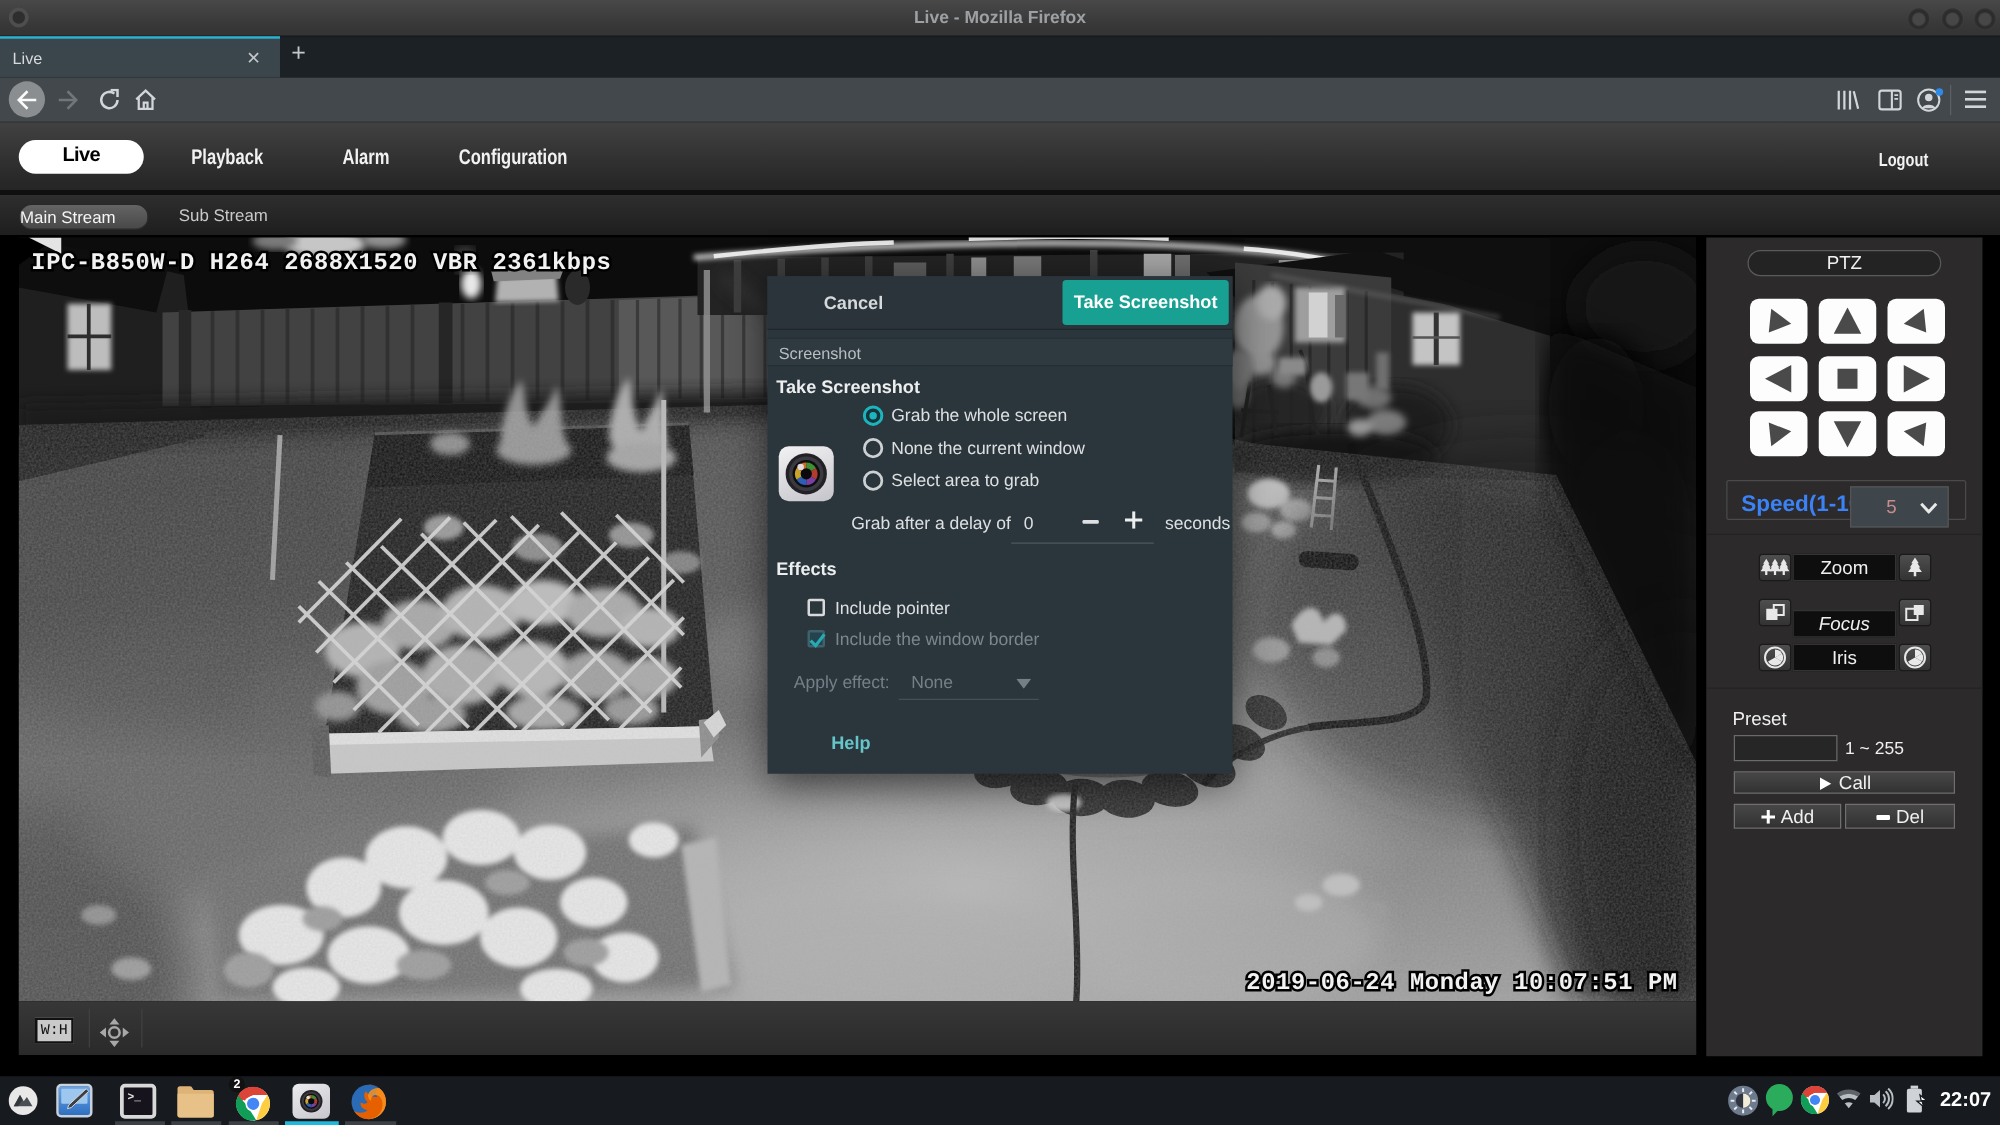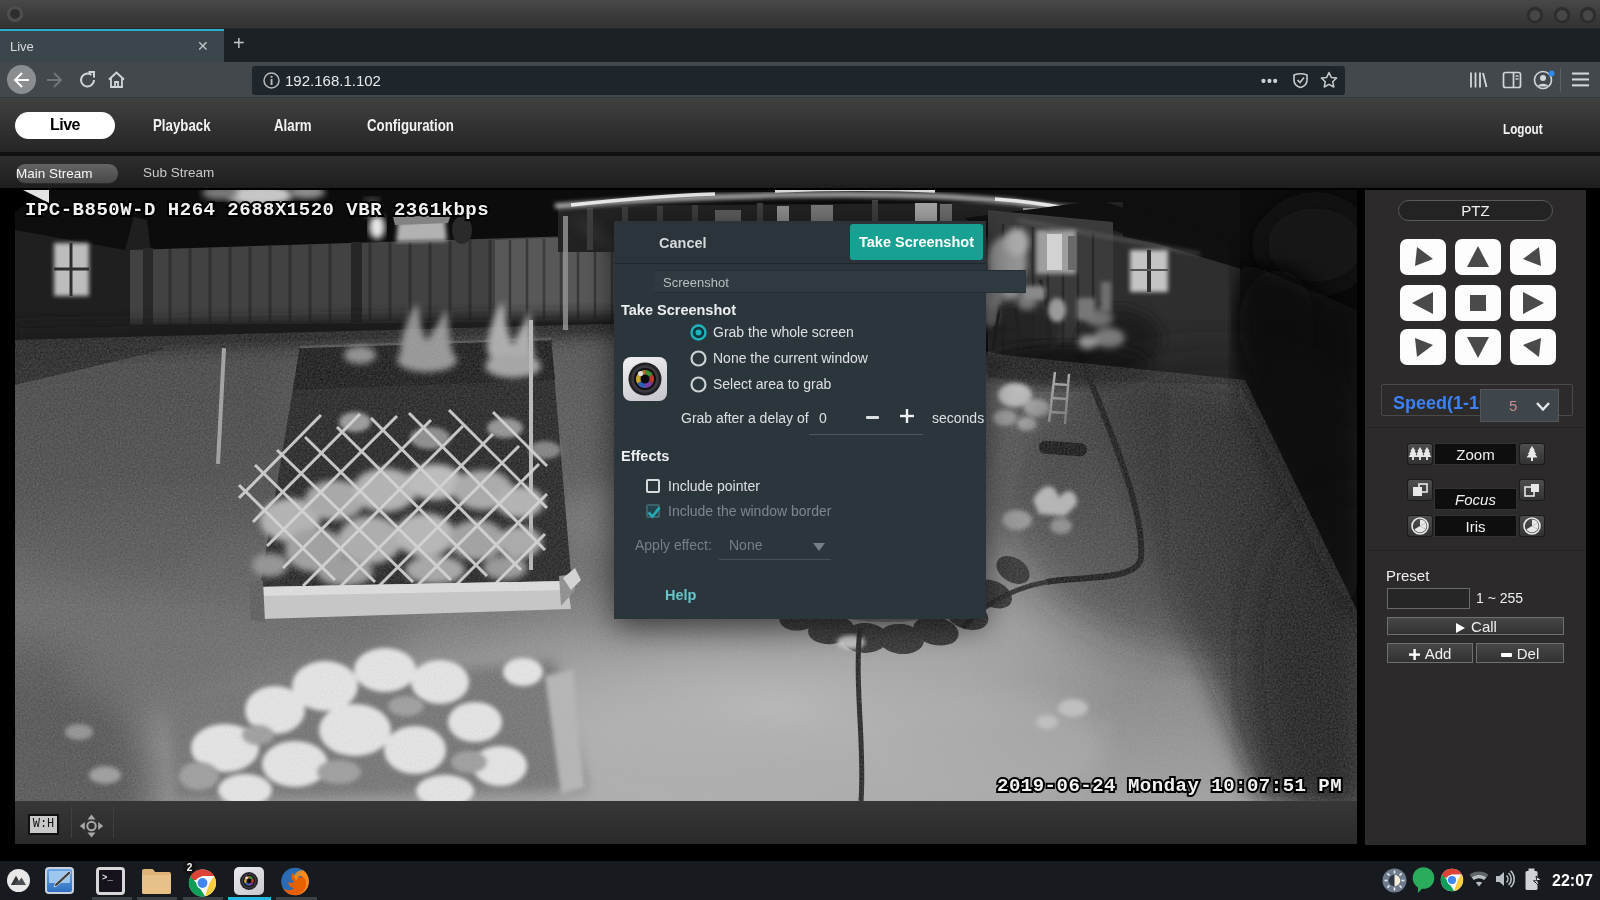--- a/index.html
+++ b/index.html
@@ -80,41 +80,42 @@
 #delbtn { left:111px; top:453px; width:88px; height:20px; line-height:19px; }
 
 
 #dialog { left:614px; top:221px; width:372px; height:398px; background:#2b363c;
   box-shadow:0 8px 30px rgba(0,0,0,.6); color:#dde0e2; }
 #dlghead { left:0; top:0; width:372px; height:43px; background:#2a343a; border-bottom:1px solid #1f272c; }
 #cancel { left:45px; top:14px; font-size:14.5px; font-weight:bold; color:#d5d9db; }
 #takeshot { left:236px; top:3px; width:133px; height:36px; background:#18a192; border-radius:3px;
   color:#fff; font-weight:bold; font-size:14.5px; text-align:center; line-height:36px; }
 #nbtab { left:0; top:49px; width:372px; height:23px; background:#2e3940;
-  border-top:1px solid #242e33; border-bottom:1px solid #242e33;margin-left:40px; }
+  border-top:1px solid #242e33; border-bottom:1px solid #242e33; }
 #nbtxt { left:9px; top:4px; font-size:13px; color:#b9bfc2; }
 #tsh2 { left:7px; top:81px; font-size:14.5px; font-weight:bold; color:#eceeef; }
 .dlgtext { font-size:14px; color:#dde0e2; }
 #camicon { left:9px; top:136px; width:44px; height:44px; border-radius:8px;
   background:linear-gradient(160deg,#f2f2f4,#c4c4ca); }
 #effects { left:7px; top:227px; font-size:14.5px; font-weight:bold; color:#eceeef; }
 .checkbox { width:14px; height:14px; border-radius:2px; border:2px solid #d6dadc; }
 #help { left:35px; top:366px; font-size:14.5px; font-weight:bold; color:#65c5c9;margin-left:16px; }
 
 
 #taskbar { left:0; top:861px; width:1600px; height:39px; background:#171a1e; }
 #clock { left:1552px; top:11px; font-size:16px; font-weight:bold; color:#fff; }
 .underline { top:36px; height:3px; background:#3c4146; }
 </style>
 </head>
 <body>
 <div id="stage">
 
   <div class="abs" id="titlebar">
     <div class="abs" id="wico"></div>
+    <div class="abs" id="titletxt">Live - Mozilla Firefox</div>
     <div class="abs winbtn" style="left:1526px;"></div>
     <div class="abs winbtn" style="left:1553px;"></div>
     <div class="abs winbtn" style="left:1579px;"></div>
   </div>
 
   <div class="abs" id="tabbar">
     <div class="abs" id="tab">
       <div class="abs" id="tabtxt">Live</div>
       <div class="abs" id="tabclose">✕</div>
     </div>
@@ -129,36 +130,20 @@
     <svg class="abs" style="left:45px;top:9px;" width="19" height="18" viewBox="0 0 19 18">
       <path d="M9 2 L16 9 L9 16 M16 9 L2 9" stroke="#70767b" stroke-width="2" fill="none"></path>
     </svg>
     <svg class="abs" style="left:79px;top:9px;" width="18" height="18" viewBox="0 0 18 18">
       <path d="M15 9 A6.5 6.5 0 1 1 12.5 3.9" stroke="#d3d6d8" stroke-width="2" fill="none"></path>
       <path d="M9.5 1 L15 1 L15 6.5" stroke="#d3d6d8" stroke-width="2" fill="none"></path>
     </svg>
     <svg class="abs" style="left:107px;top:8px;" width="19" height="19" viewBox="0 0 19 19">
       <path d="M2 9.5 L9.5 2.5 L17 9.5 M4 8 L4 17 L15 17 L15 8 M8 17 L8 12 L11 12 L11 17" stroke="#d3d6d8" stroke-width="1.8" fill="none"></path>
     </svg>
-    <div class="abs" id="urlbar">
-      <svg class="abs" style="left:11px;top:6px;" width="17" height="17" viewBox="0 0 17 17">
-        <circle cx="8.5" cy="8.5" r="7.5" stroke="#b6babd" stroke-width="1.5" fill="none"></circle>
-        <rect x="7.6" y="7" width="1.9" height="6" fill="#b6babd"></rect>
-        <rect x="7.6" y="3.8" width="1.9" height="2" fill="#b6babd"></rect>
-      </svg>
-      <div class="abs" style="left:33px;top:6px;font-size:15px;color:#e8eaeb;">192.168.1.102</div>
-      <div class="abs" style="left:1009px;top:7px;font-size:14px;color:#cdd0d2;letter-spacing:1px;font-weight:bold;">•••</div>
-      <svg class="abs" style="left:1040px;top:6px;" width="17" height="17" viewBox="0 0 17 17">
-        <path d="M2 3 C6 1.5 11 1.5 15 3 L15 8 C15 12 12 14.5 8.5 15.5 C5 14.5 2 12 2 8 Z" stroke="#c7cbcd" stroke-width="1.6" fill="none"></path>
-        <path d="M5.5 8 L8 10.5 L12 5.5" stroke="#c7cbcd" stroke-width="1.6" fill="none"></path>
-      </svg>
-      <svg class="abs" style="left:1068px;top:5px;" width="18" height="18" viewBox="0 0 18 18">
-        <path d="M9 1.5 L11.3 6.4 L16.6 7 L12.7 10.7 L13.8 16 L9 13.3 L4.2 16 L5.3 10.7 L1.4 7 L6.7 6.4 Z" stroke="#c7cbcd" stroke-width="1.5" fill="none" stroke-linejoin="round"></path>
-      </svg>
-    </div>
     <svg class="abs" style="left:1468px;top:8px;" width="20" height="20" viewBox="0 0 20 20">
       <path d="M3 2.5 L3 17.5 M7.5 2.5 L7.5 17.5 M12 2.5 L12 17.5 M15 3 L18.5 17" stroke="#d3d6d8" stroke-width="1.8" fill="none"></path>
     </svg>
     <svg class="abs" style="left:1502px;top:8px;" width="20" height="20" viewBox="0 0 20 20">
       <rect x="1.5" y="2.5" width="17" height="15" rx="2" stroke="#d3d6d8" stroke-width="1.7" fill="none"></rect>
       <line x1="11.5" y1="2.5" x2="11.5" y2="17.5" stroke="#d3d6d8" stroke-width="1.7"></line>
       <line x1="13.5" y1="6" x2="16.5" y2="6" stroke="#d3d6d8" stroke-width="1.4"></line>
       <line x1="13.5" y1="9" x2="16.5" y2="9" stroke="#d3d6d8" stroke-width="1.4"></line>
     </svg>
     <svg class="abs" style="left:1533px;top:8px;" width="22" height="20" viewBox="0 0 22 20">

